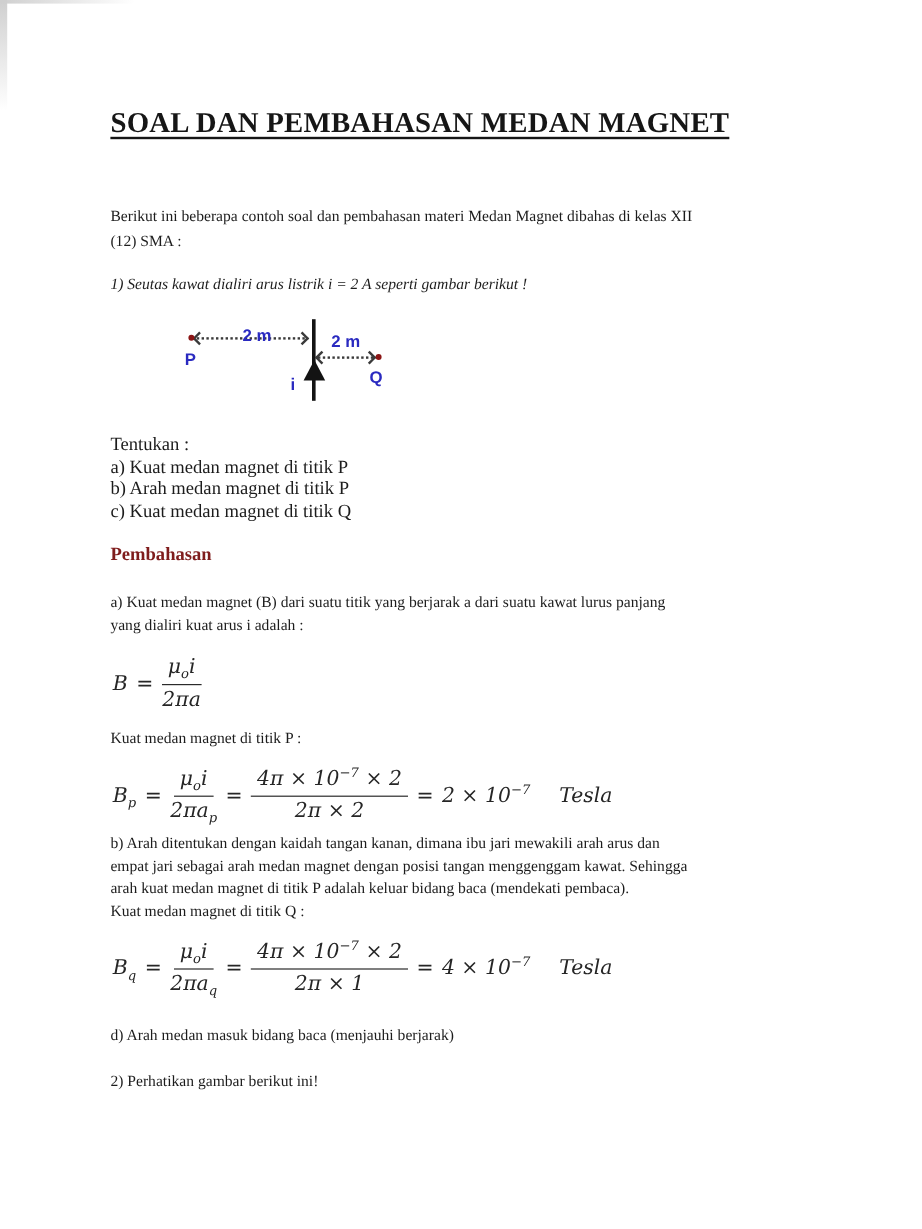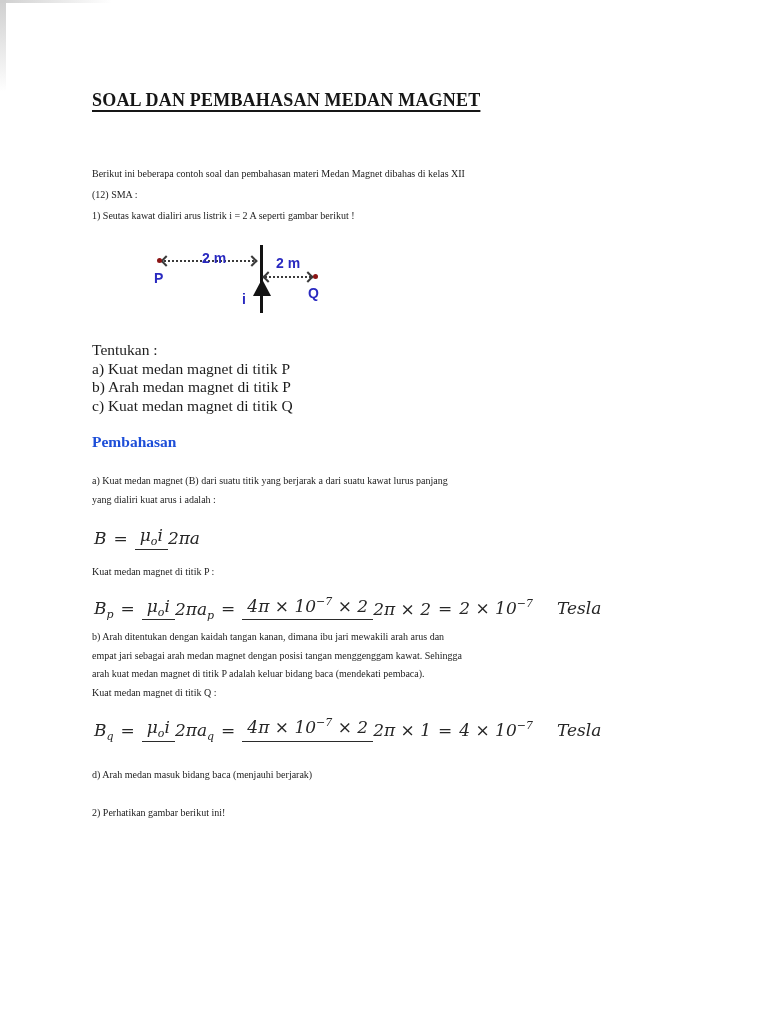--- a/index.html
+++ b/index.html
@@ -11,27 +11,27 @@
   .edge-artifact-left{
     position:absolute;left:0;top:0;width:6px;height:92px;
     background:linear-gradient(to bottom,#cfcfcf,rgba(207,207,207,0));
   }
   .edge-artifact-top{
     position:absolute;left:0;top:0;width:112px;height:3px;
     background:linear-gradient(to right,#cfcfcf,rgba(207,207,207,0));
   }
   .page{padding:90px 90px 0 92px;}
   h1.title{
-    margin:0;font-size:18px;font-weight:bold;letter-spacing:.2px;
+    margin:0;font-size:24px;font-weight:bold;letter-spacing:.2px;
     text-decoration:underline;text-decoration-thickness:2px;text-underline-offset:4px;
     color:#161616;
   }
-  .para{margin:0;font-size:10px;line-height:21px;white-space:pre-line;}
+  .para{margin:0;font-size:13px;line-height:21px;white-space:pre-line;}
   .intro{margin-top:52px;}
-  .q1{}
+  .q1{margin-top:15px;font-style:italic;}
   
   .diagram{position:relative;width:200px;height:80px;margin:13px 0 0 58px;
            font-family:"Liberation Sans","DejaVu Sans",sans-serif;}
   .wire{position:absolute;left:110px;top:6px;width:3px;height:68px;background:#131313;}
   .wire-arrowhead{position:absolute;left:103px;top:40px;width:0;height:0;
     border-left:9px solid transparent;border-right:9px solid transparent;
     border-bottom:17px solid #131313;}
   .dotline{position:absolute;height:0;border-top:2px dotted #3a3a3a;}
   .dot-left{left:14px;top:21px;width:90px;}
   .dot-right{left:115px;top:37px;width:46px;}
@@ -51,21 +51,21 @@
   .q2{margin-top:17px;}
   
   .formula{display:flex;align-items:center;
     font-family:"DejaVu Serif","Liberation Serif",serif;font-style:italic;
     font-size:17px;color:#262626;}
   .f1{margin:17px 0 0 2px;}
   .f2{margin:15px 0 0 2px;}
   .f3{margin:16px 0 0 2px;}
   .mgroup{white-space:pre;}
   .meq{margin:0 7px;}
-  .frac{display:inline-flex;flex-direction:row;align-items:flex-start;line-height:1.15;}
+  .frac{display:inline-flex;flex-direction:column;align-items:center;line-height:1.15;}
   .frac .num{padding:0 5px 3px;border-bottom:1.5px solid #2b2b2b;white-space:pre;}
   .frac .den{padding-top:3px;white-space:pre;}
   sub.msub{font-size:11px;line-height:0;}
   sup.msup{font-size:11px;line-height:0;}
   .mtesla{margin-left:24px;}
 </style>
 </head>
 <body>
 
 <div class="edge-artifact-left"></div>
@@ -102,21 +102,21 @@
     <div class="dlabel" style="left: 92px; top: 53px; color: rgb(42, 42, 192);">i</div>
   </div>
 
   <div class="tentukan">
     <div class="line">Tentukan :</div>
     <div class="line">a) Kuat medan magnet di titik P</div>
     <div class="line">b) Arah medan magnet di titik P</div>
     <div class="line">c) Kuat medan magnet di titik Q</div>
   </div>
 
-  <div class="pembahasan-h" style="color: #1d4ed8;">Pembahasan</div>
+  <div class="pembahasan-h" style="color: #7f1d1d;">Pembahasan</div>
 
   <p class="para part-a">a) Kuat medan magnet (B) dari suatu titik yang berjarak a dari suatu kawat lurus panjang
 yang dialiri kuat arus i adalah :</p>
 
   <div class="formula f1">
     <span class="mgroup"><span>B</span></span>
     <span class="meq">=</span>
     <span class="frac">
       <span class="num"><span>μ</span><sub class="msub">o</sub><span>i</span></span>
       <span class="den"><span>2πa</span></span>

